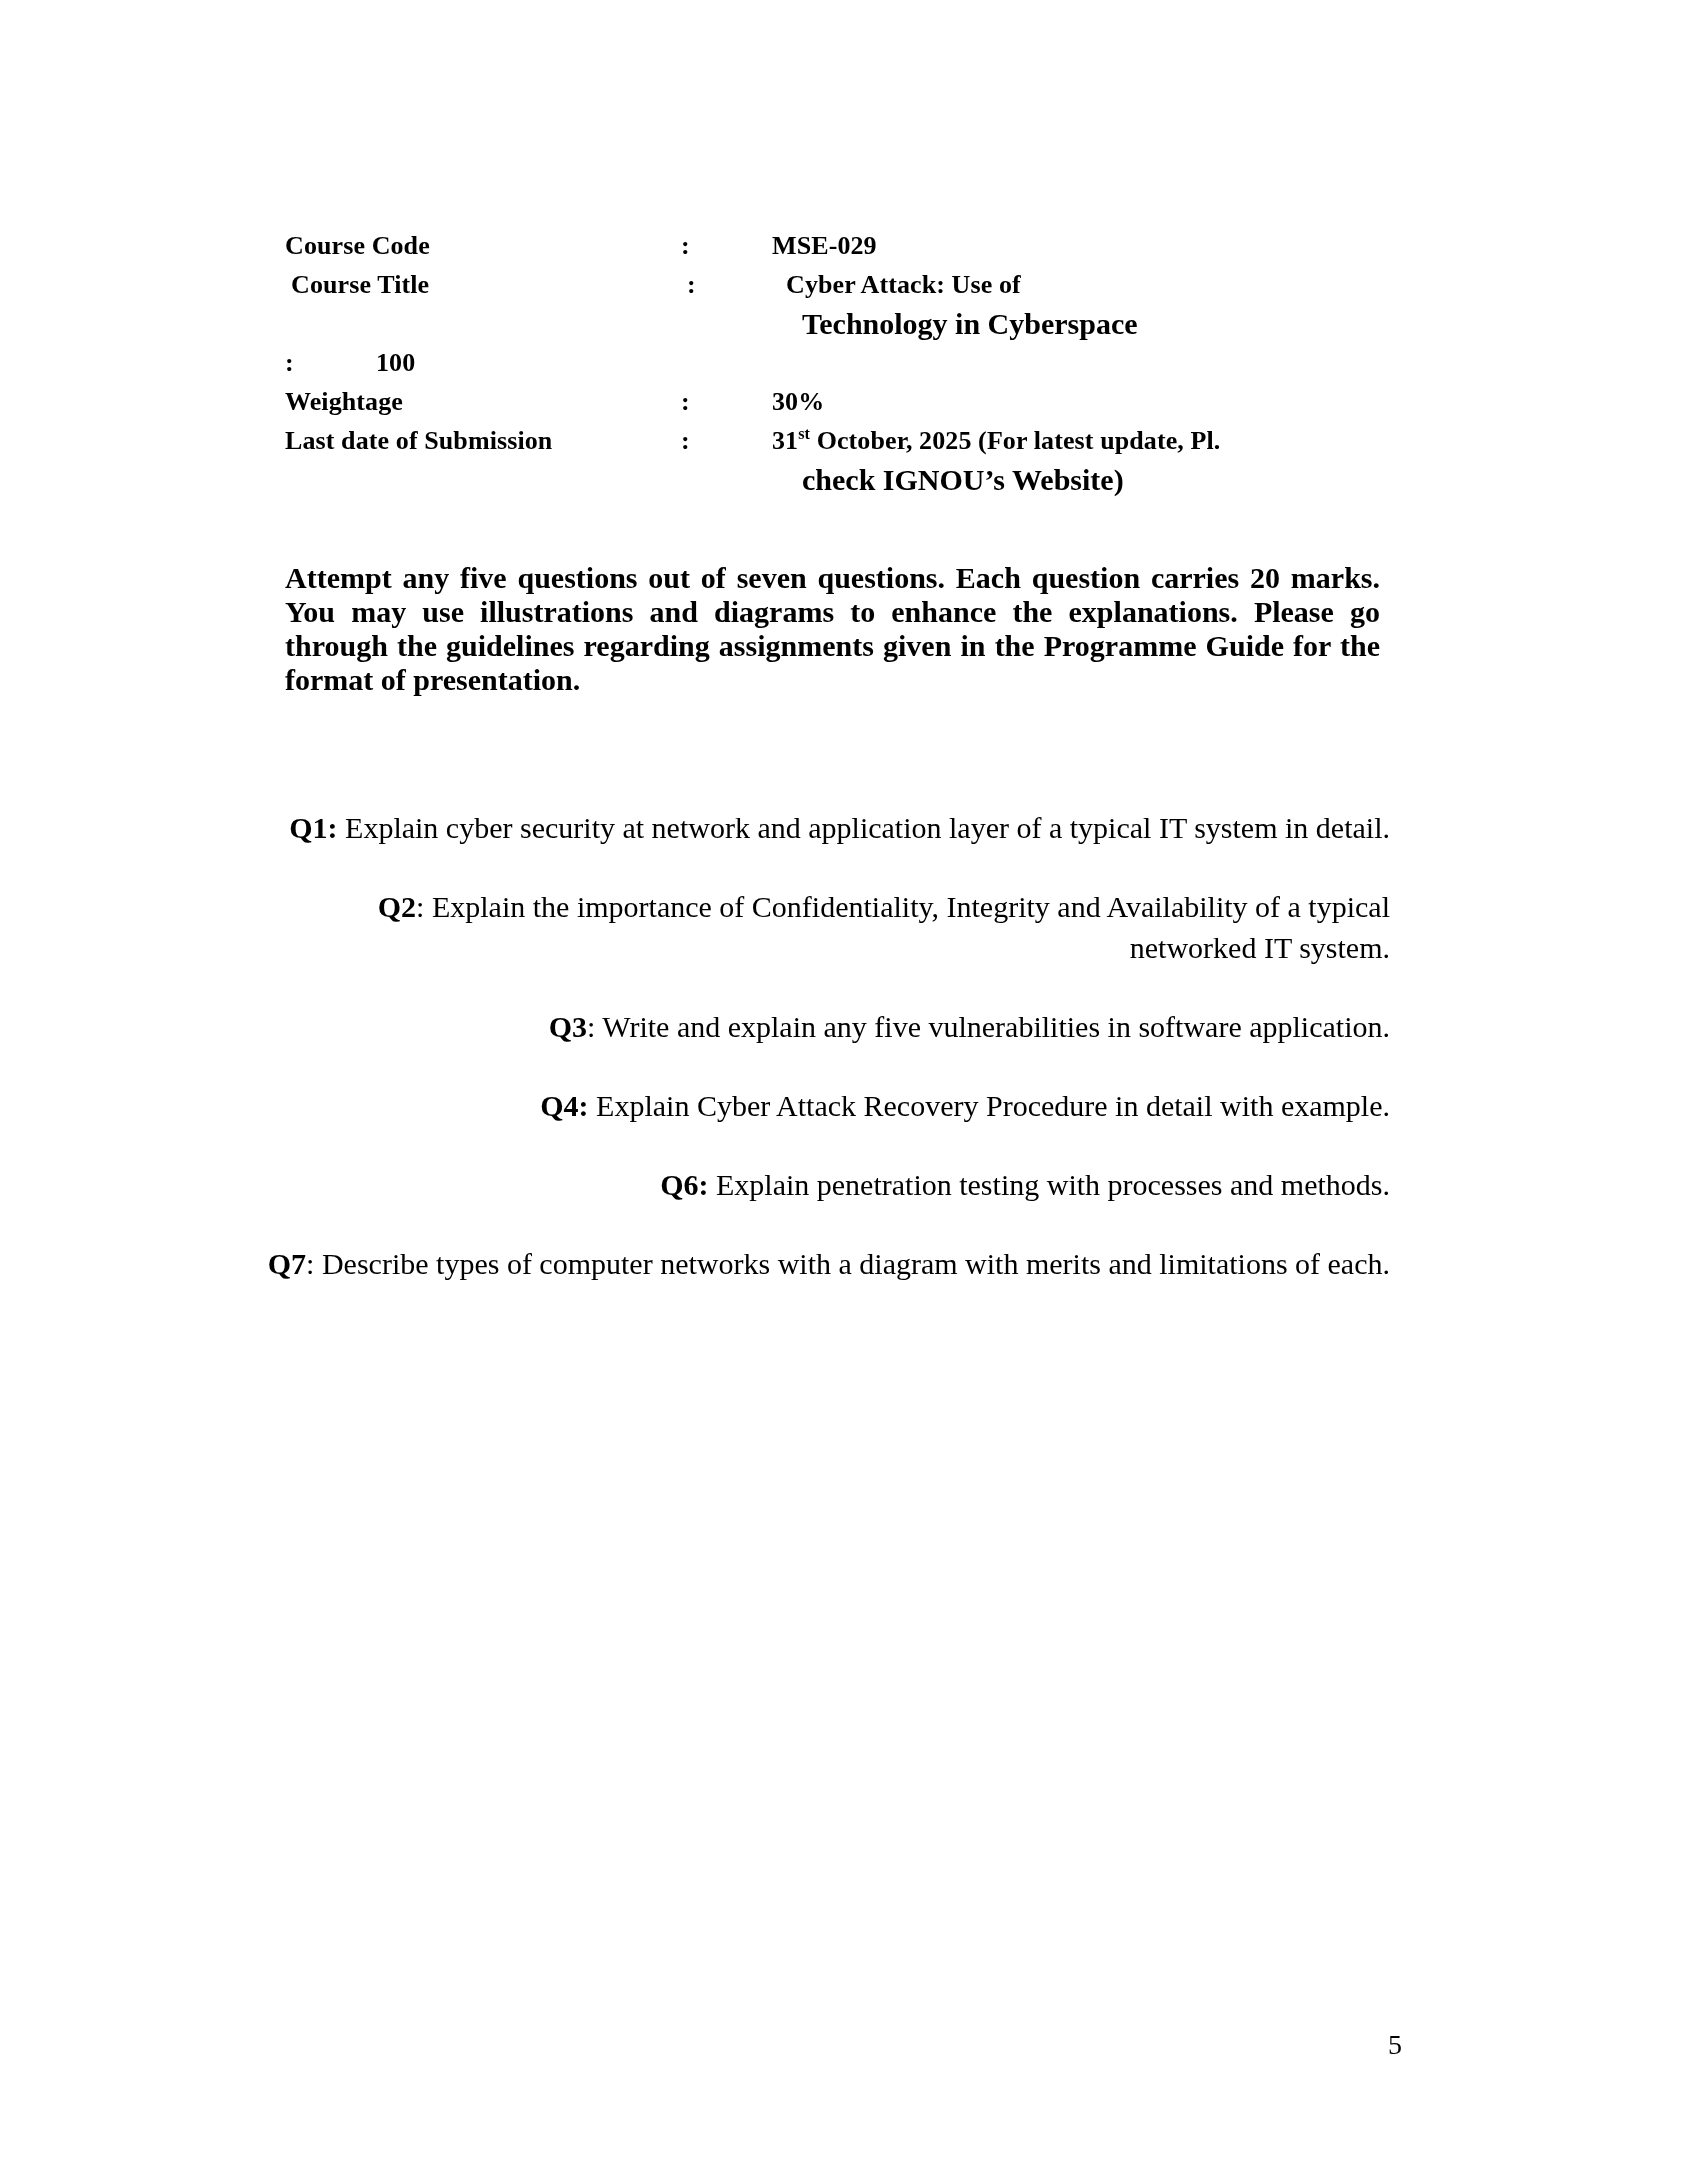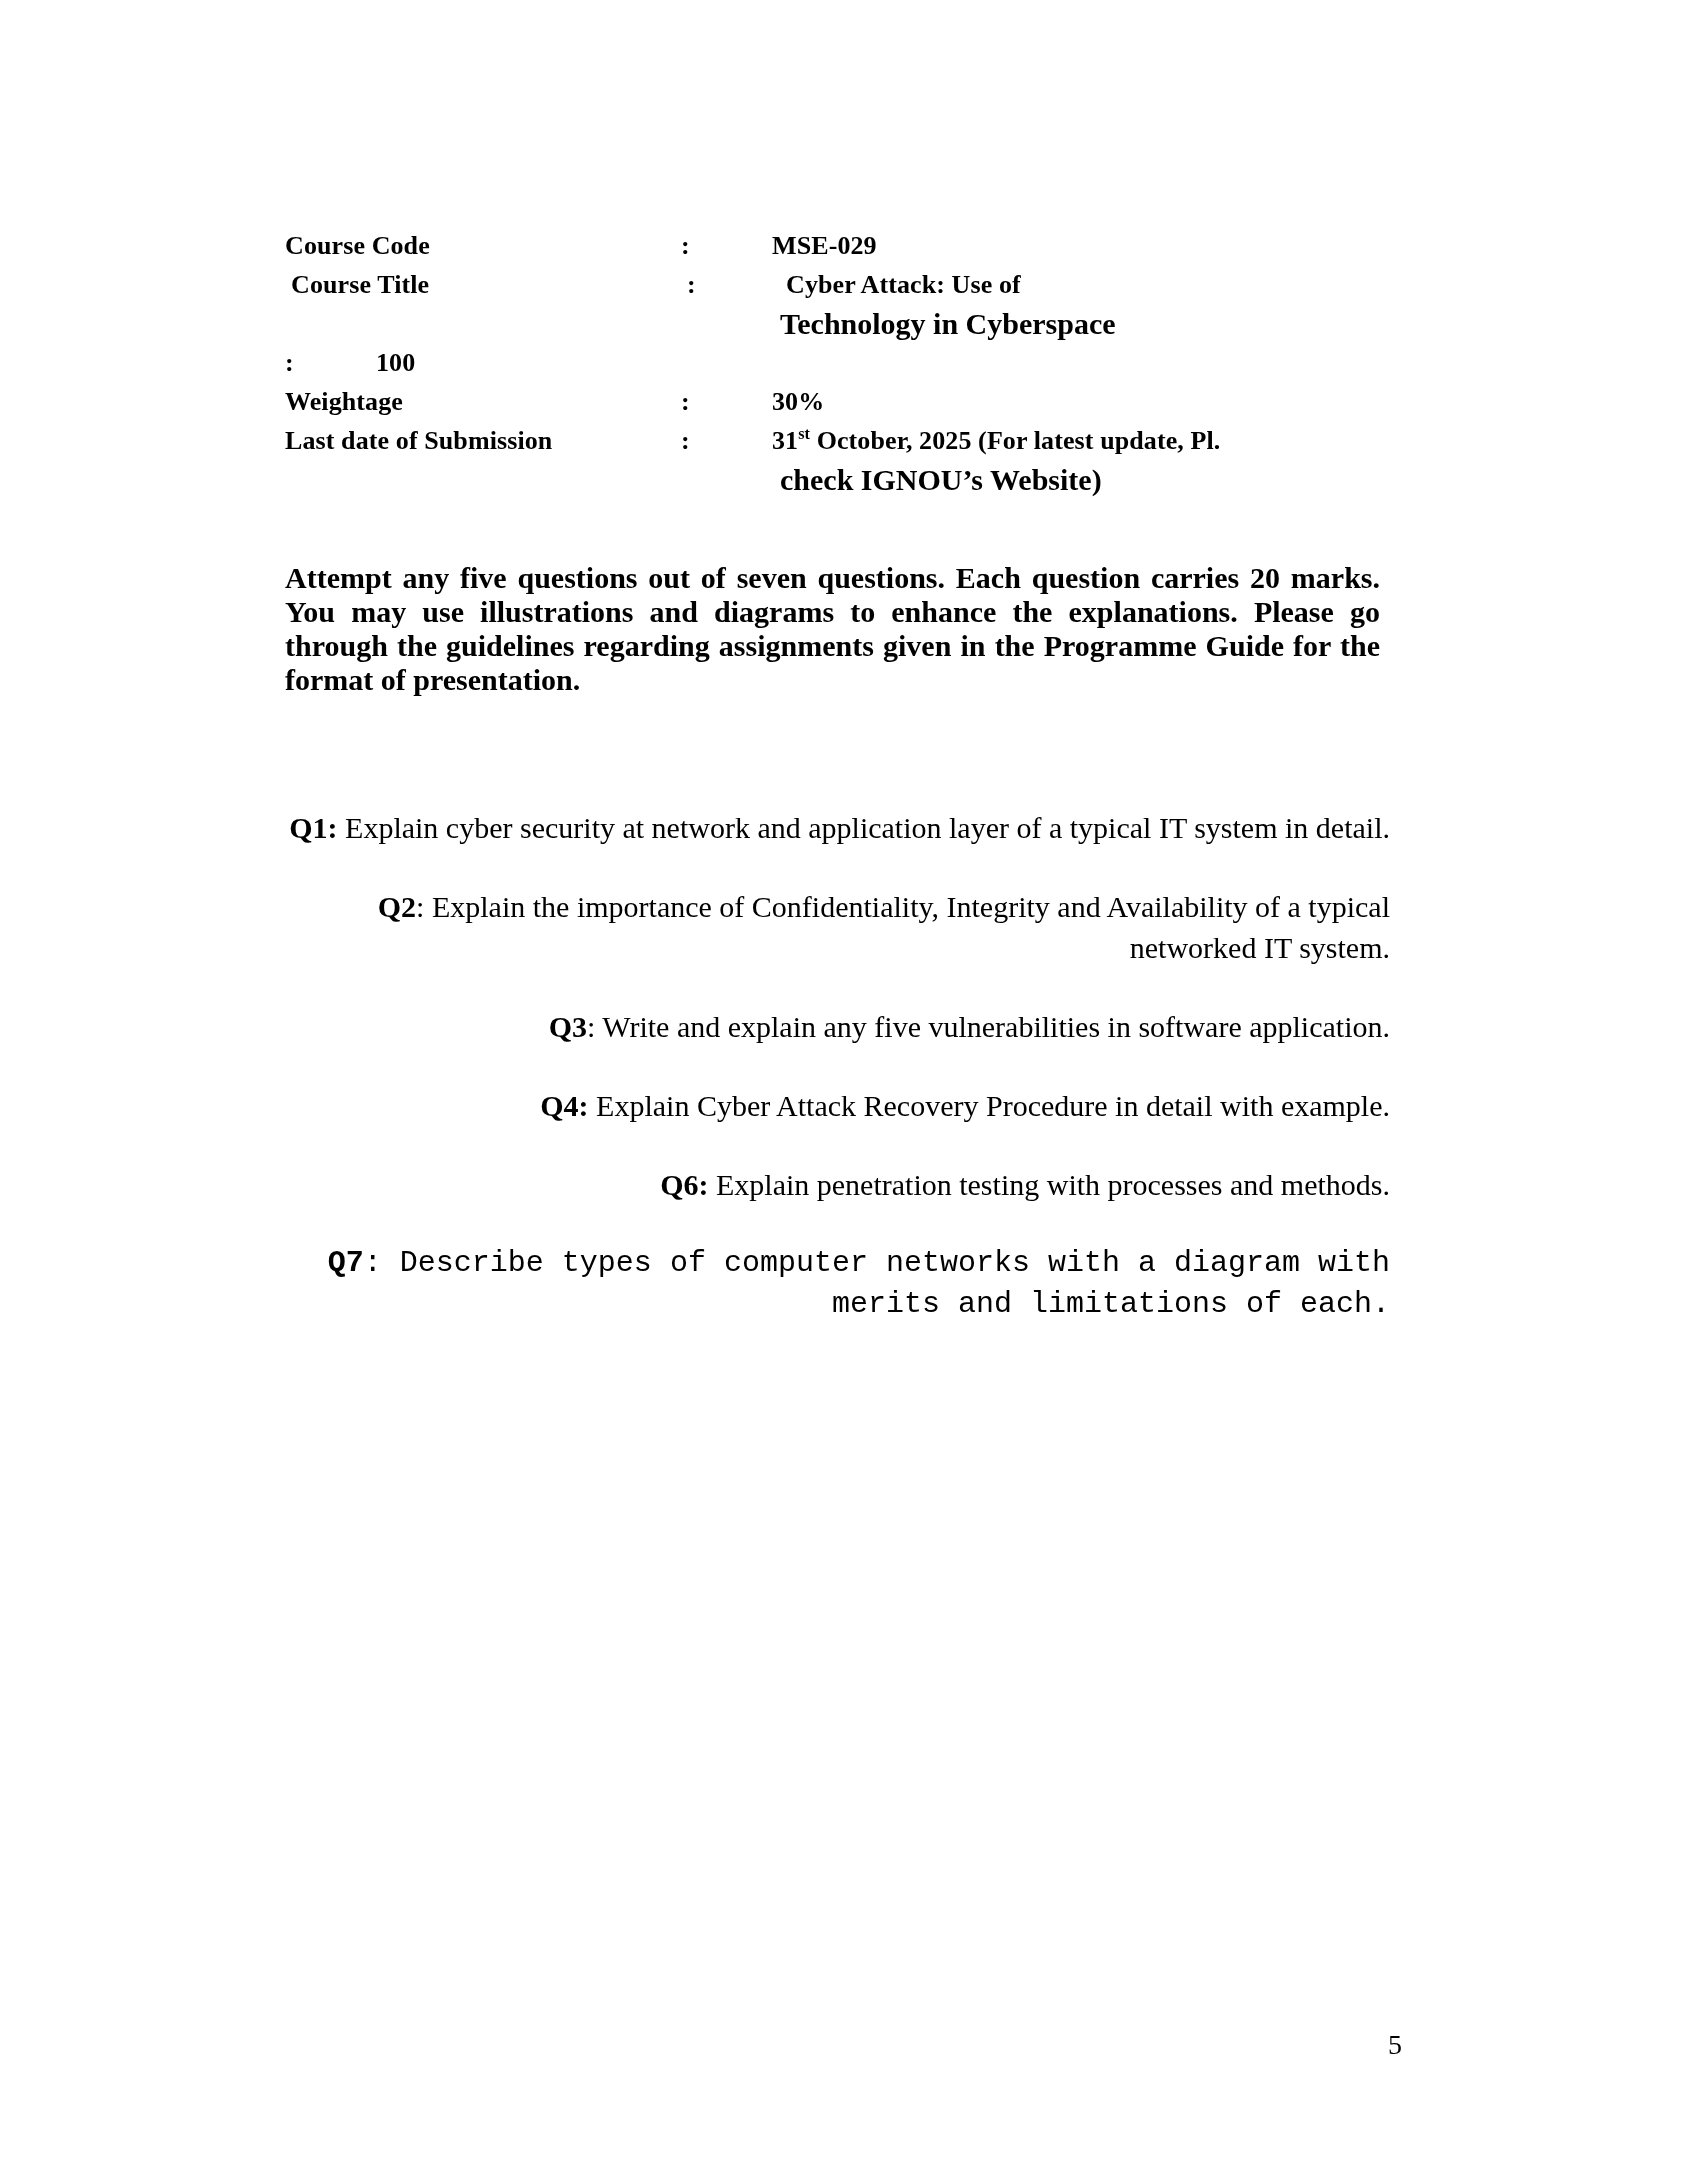--- a/index.html
+++ b/index.html
@@ -54,21 +54,21 @@
   .meta-cont {
     display: flex;
     font-weight: bold;
     font-size: 30px;
     line-height: 39px;
   }
   .meta-cont .spacer {
     width: 487px;
     flex: 0 0 487px;
   }
-  .meta-cont .cont-text { padding-left: 8px; }
+  .meta-cont .cont-text { padding-left: 8px; margin-left: 22px; }
   sup.ord {
     font-size: 0.62em;
     vertical-align: super;
     line-height: 0;
     font-weight: bold;
   }
 
   
   .instructions {
     position: absolute;
@@ -90,21 +90,21 @@
     top: 790px;
     width: 1144px;
   }
   .question {
     font-size: 30px;
     line-height: 41px;
     margin-bottom: 38px;
     text-align: right;
     margin-top: 17px;
   }
-  .question:last-child { margin-bottom: 0; font-family: Liberation Mono, monospace; }
+  .question:last-child { margin-bottom: 0; }
   .q-tag {
     font-weight: bold;
   }
   .q-text { font-weight: normal; }
 
   
   .page-number {
     position: absolute;
     left: 1388px;
     top: 2028px;

